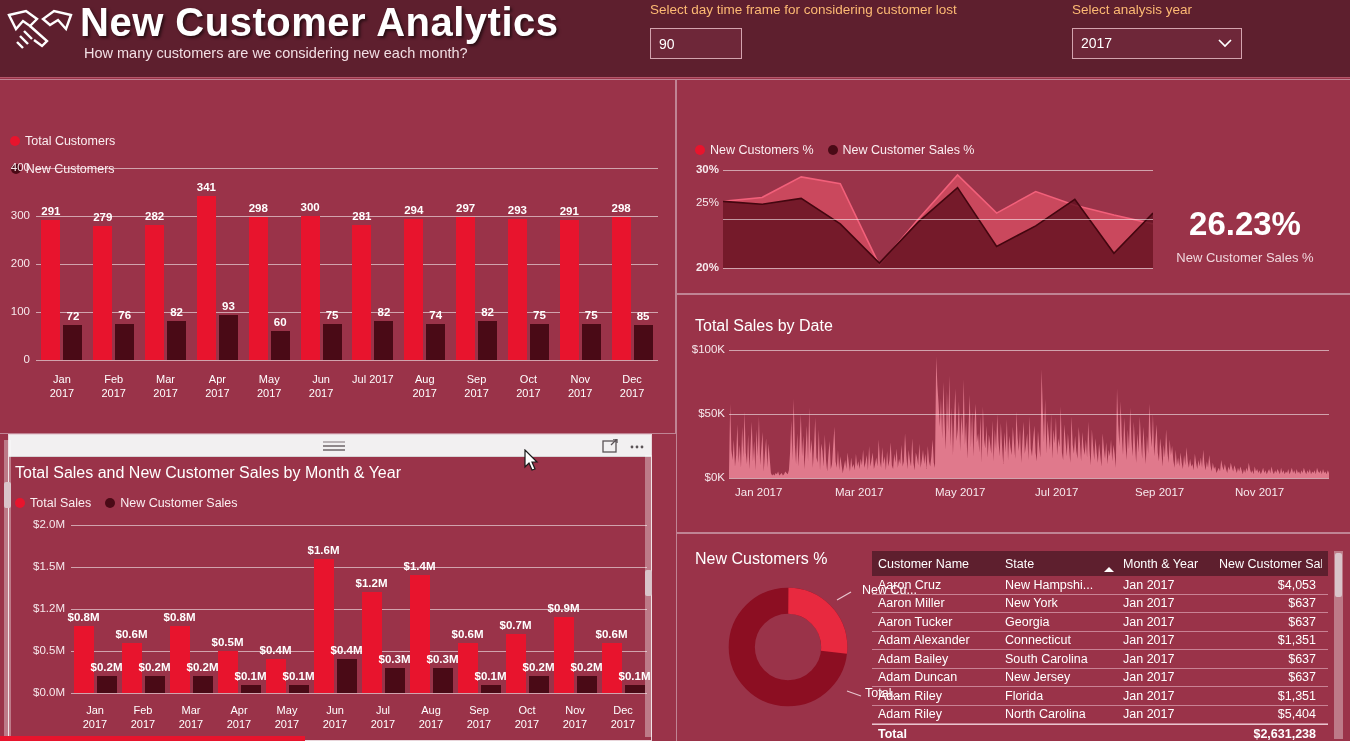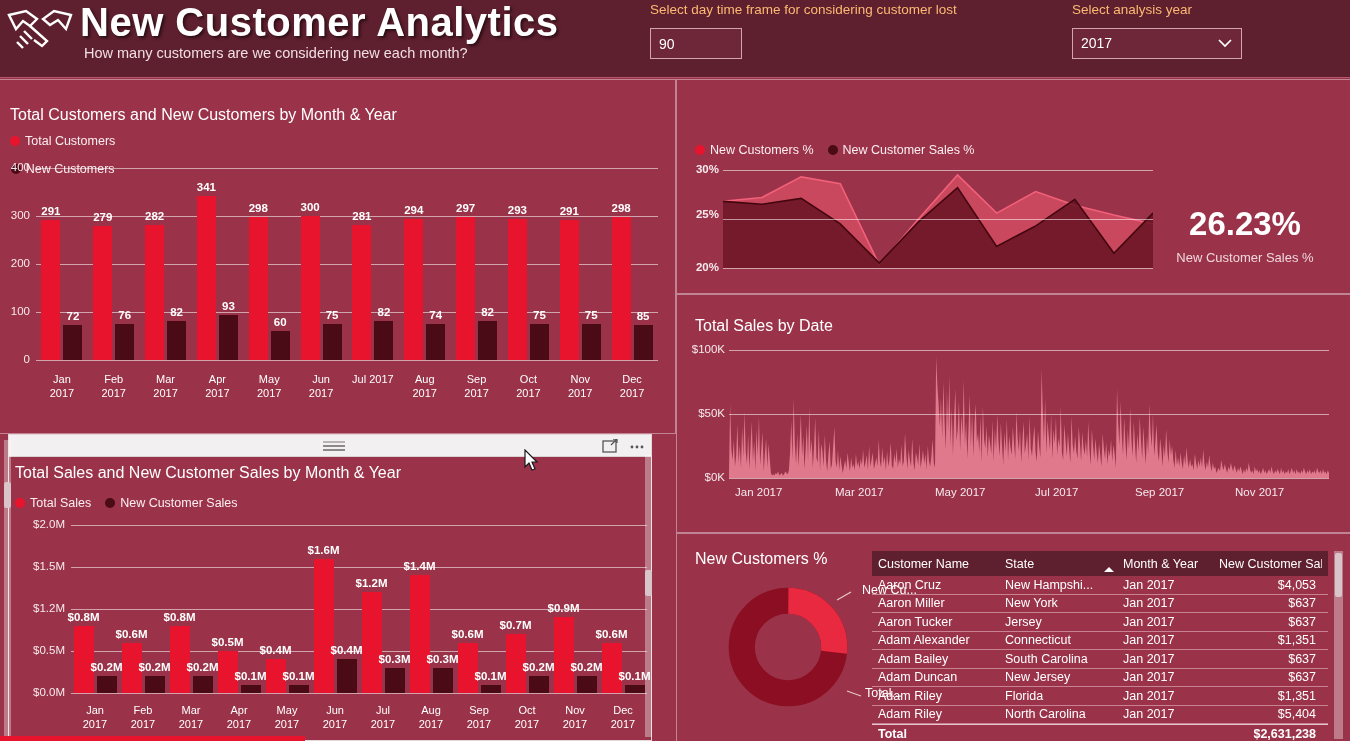--- a/index.html
+++ b/index.html
@@ -115,21 +115,20 @@
     <div class="slicer-lbl" style="left:1072px; top:2px;">Select analysis year</div>
     <div id="year-slicer" class="slicer-box">
       <span>2017</span>
       <svg class="chev" viewBox="0 0 14 9">
         <path d="M1 1 L7 7 L13 1" fill="none" stroke="#fff" stroke-width="1.7"></path>
       </svg>
     </div>
   </div>
 
   <div class="panel" id="panel-bar-customers">
-    <div class="panel-title" style="left:10px; top:26px;">Total Customers and New Customers by Month &amp; Year</div>
     <div class="legend" style="left:10px; top:54px;flex-direction:column;">
       <span class="legend-item">
         <i class="dot" style="background:#e8142d"></i>
         <span>Total Customers</span>
       </span>
       <span class="legend-item">
         <i class="dot" style="background:#4a0a16"></i>
         <span>New Customers</span>
       </span>
     </div>
@@ -255,21 +254,21 @@
       </span>
     </div>
     <svg id="svg-area-pct" style="position:absolute; left:46px; top:90px;" width="430" height="98" viewBox="0 0 430 98" preserveAspectRatio="none">
         <path d="M 0 31.36 L 39.09090909090909 27.439999999999998 L 78.18181818181819 6.859999999999999 L 117.27272727272727 13.719999999999985 L 156.36363636363637 95.05999999999999 L 195.45454545454544 49 L 234.54545454545453 4.900000000000006 L 273.6363636363636 43.11999999999998 L 312.72727272727275 21.560000000000002 L 351.8181818181818 35.28000000000001 L 390.9090909090909 45.08000000000002 L 430 53.9 L 430 98 L 0 98 Z" fill="#e8556b" fill-opacity="0.62"></path>
         <path d="M 0 31.36 L 39.09090909090909 27.439999999999998 L 78.18181818181819 6.859999999999999 L 117.27272727272727 13.719999999999985 L 156.36363636363637 95.05999999999999 L 195.45454545454544 49 L 234.54545454545453 4.900000000000006 L 273.6363636363636 43.11999999999998 L 312.72727272727275 21.560000000000002 L 351.8181818181818 35.28000000000001 L 390.9090909090909 45.08000000000002 L 430 53.9" fill="none" stroke="#f2607a" stroke-width="1.6" vector-effect="non-scaling-stroke"></path>
         <path d="M 0 31.36 L 39.09090909090909 34.3 L 78.18181818181819 28.419999999999987 L 117.27272727272727 53.9 L 156.36363636363637 93.1 L 195.45454545454544 51.940000000000005 L 234.54545454545453 17.64 L 273.6363636363636 76.44000000000001 L 312.72727272727275 55.85999999999999 L 351.8181818181818 29.400000000000006 L 390.9090909090909 83.3 L 430 43.11999999999998 L 430 98 L 0 98 Z" fill="#5e0d1c" fill-opacity="0.78"></path>
         <path d="M 0 31.36 L 39.09090909090909 34.3 L 78.18181818181819 28.419999999999987 L 117.27272727272727 53.9 L 156.36363636363637 93.1 L 195.45454545454544 51.940000000000005 L 234.54545454545453 17.64 L 273.6363636363636 76.44000000000001 L 312.72727272727275 55.85999999999999 L 351.8181818181818 29.400000000000006 L 390.9090909090909 83.3 L 430 43.11999999999998" fill="none" stroke="#43060f" stroke-width="1.6" vector-effect="non-scaling-stroke"></path>
       </svg>
     <div id="yaxis-pct">
         <div class="axis-lbl" style="left:8px; top:181px; width:34px; text-align:right; font-weight:bold;">20%</div>
-        <div class="axis-lbl" style="left:8px; top:128px; width:34px; text-align:right; font-weight:bold;">25%</div>
+        <div class="axis-lbl" style="left:8px; top:116px; width:34px; text-align:right; font-weight:normal;">25%</div>
         <div class="axis-lbl" style="left:8px; top:83px; width:34px; text-align:right; font-weight:bold;">30%</div>
       </div>
 
   <div class="gridline" style="left:46px; top:188px; width:430px;"></div>
       <div class="gridline" style="left:46px; top:139px; width:430px;"></div>
       <div class="gridline" style="left:46px; top:90px; width:430px;"></div>
     </div>
 
   <div class="kpi-val" style="left:1150px; top:205px; width:190px; z-index:5;">26.23%</div>
   <div class="kpi-lbl" style="left:1150px; top:250px; width:190px; z-index:5;">New Customer Sales %</div>
@@ -327,21 +326,21 @@
           <div class="c4">$4,053</div>
         </div>
         <div class="tbl-row">
           <div class="c1">Aaron Miller</div>
           <div class="c2">New York</div>
           <div class="c3">Jan 2017</div>
           <div class="c4">$637</div>
         </div>
         <div class="tbl-row">
           <div class="c1">Aaron Tucker</div>
-          <div class="c2">Jersey</div>
+          <div class="c2">Georgia</div>
           <div class="c3">Jan 2017</div>
           <div class="c4">$637</div>
         </div>
         <div class="tbl-row">
           <div class="c1">Adam Alexander</div>
           <div class="c2">Connecticut</div>
           <div class="c3">Jan 2017</div>
           <div class="c4">$1,351</div>
         </div>
         <div class="tbl-row">

